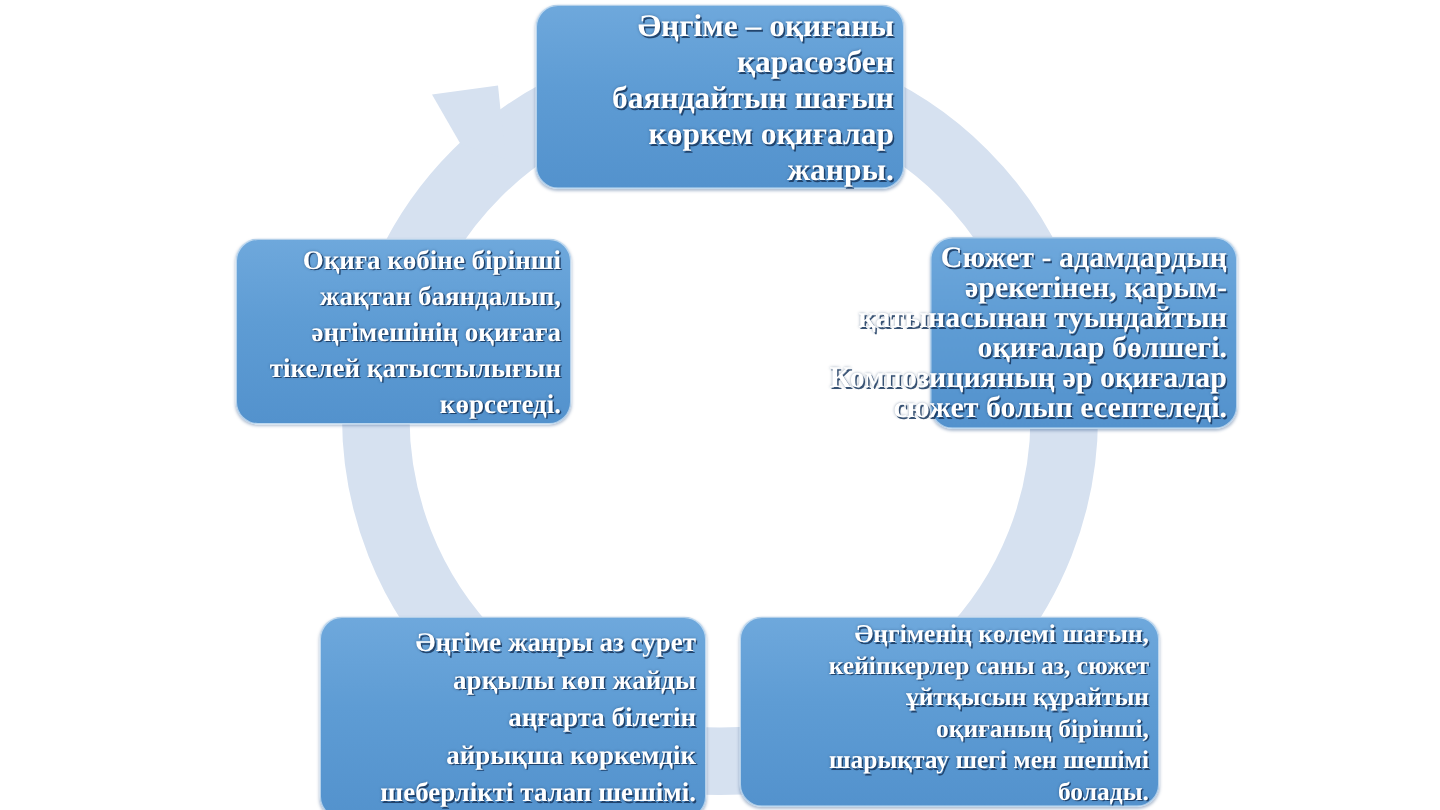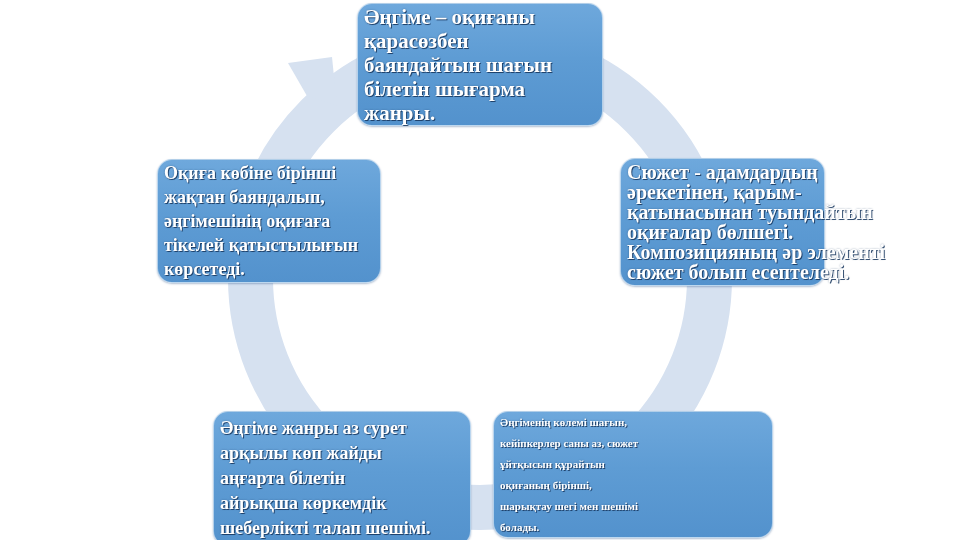--- a/index.html
+++ b/index.html
@@ -21,21 +21,21 @@
     top: 0;
     z-index: 1;
   }
   .node {
     position: absolute;
     z-index: 2;
     box-sizing: border-box;
     display: flex;
     flex-direction: column;
     justify-content: center;
-    align-items: flex-start;
+    align-items: flex-end;
     text-align: center;
     border-radius: 15px;
     background: linear-gradient(180deg, #6ea8dc 0%, #5e9cd4 45%, #5392cd 100%);
     border: 1px solid rgba(255,255,255,0.55);
     box-shadow: 0 1px 2px rgba(31,73,125,0.35);
     color: #ffffff;
     font-weight: bold;
     padding: 4px 6px;
   }
   .node .ln {
@@ -45,21 +45,21 @@
   #node-top {
     left: 357px; top: 3px; width: 246px; height: 123px;
     font-size: 21px; line-height: 24px;
   }
   #node-right {
     left: 620px; top: 158px; width: 205px; height: 128px;
     font-size: 20px; line-height: 20px;
   }
   #node-bottom-right {
     left: 493px; top: 411px; width: 280px; height: 127px;
-    font-size: 11px; line-height: 21px;
+    font-size: 17px; line-height: 21px;
   }
   #node-bottom-left {
     left: 213px; top: 411px; width: 258px; height: 135px;
     font-size: 18px; line-height: 25px;
   }
   #node-left {
     left: 141px; top: 159px; width: 224px; height: 124px;
     font-size: 18px; line-height: 24px; margin-left: 16px;
   }
 </style>
@@ -70,30 +70,30 @@
 
   <svg id="ring-svg" width="960" height="540" viewBox="0 0 960 540">
     <circle cx="480" cy="278" r="229.5" fill="none" stroke="#d6e1f0" stroke-width="45"></circle>
     <polygon points="332,57 288,63 307,96 337,106" fill="#d6e1f0"></polygon>
   </svg>
 
   <div class="node" id="node-top">
     <div class="ln">Әңгіме – оқиғаны</div>
     <div class="ln">қарасөзбен</div>
     <div class="ln">баяндайтын шағын</div>
-    <div class="ln">білетін шығарма</div>
+    <div class="ln">көркем оқиғалар</div>
     <div class="ln">жанры.</div>
   </div>
 
   <div class="node" id="node-right">
     <div class="ln">Сюжет - адамдардың</div>
     <div class="ln">әрекетінен, қарым-</div>
     <div class="ln">қатынасынан туындайтын</div>
     <div class="ln">оқиғалар  бөлшегі.</div>
-    <div class="ln">Композицияның әр элементі</div>
+    <div class="ln">Композицияның әр оқиғалар</div>
     <div class="ln">сюжет болып есептеледі.</div>
   </div>
 
   <div class="node" id="node-bottom-right">
     <div class="ln">Әңгіменің көлемі шағын,</div>
     <div class="ln">кейіпкерлер саны аз, сюжет</div>
     <div class="ln">ұйтқысын құрайтын</div>
     <div class="ln">оқиғаның бірінші,</div>
     <div class="ln">шарықтау шегі мен шешімі</div>
     <div class="ln">болады.</div>

